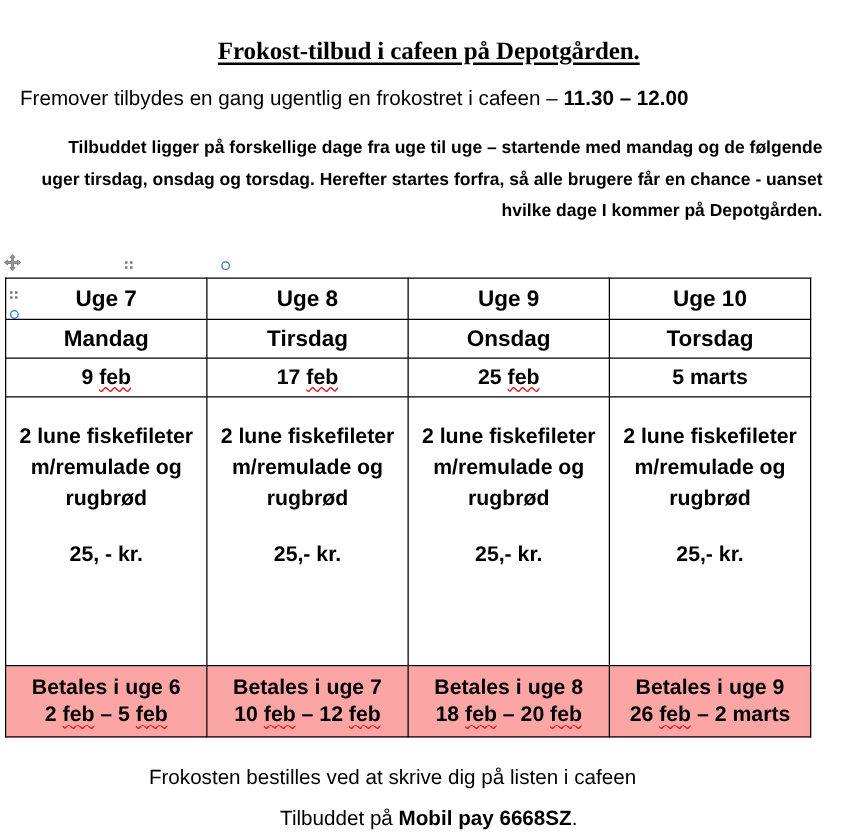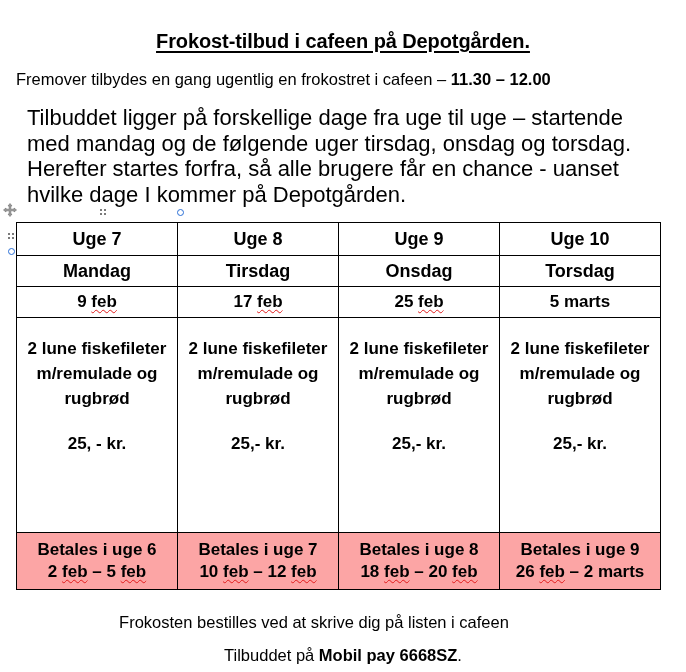--- a/index.html
+++ b/index.html
@@ -25,41 +25,43 @@
     width: 686px;
     text-align: center;
     font-size: 20px;
     font-weight: bold;
     letter-spacing: -0.1px;
     line-height: 24px;
   }
   .doc-title .u {
     text-decoration: underline;
     text-underline-offset: 3px;
+    font-family: Liberation Serif, serif;
   }
 
   .intro-line {
     position: absolute;
     left: 16px;
     top: 68px;
     width: 640px;
     font-size: 16.5px;
     line-height: 22px;
     white-space: nowrap;
   }
   .intro-line b { font-weight: bold; }
 
   .body-par {
     position: absolute;
     left: 27px;
     top: 105px;
     width: 631px;
-    font-size: 22px;
+    font-size: 14px;
     line-height: 25.5px;
-    text-align: left;
+    text-align: right;
+    font-weight: bold;
   }
 
   
   .handle-move {
     position: absolute;
     left: 3px;
     top: 203px;
     width: 14px;
     height: 14px;
     color: #808080;
@@ -91,21 +93,21 @@
     border-radius: 50%;
     box-sizing: border-box;
     background: #ffffff;
   }
   .circ-top  { left: 177px; top: 209px; }
   .circ-left { left: 8px;   top: 248px; }
 
   
   .menu-table {
     position: absolute;
-    left: 16px;
+    left: 4px;
     top: 222px;
     width: 645px;
     border-collapse: collapse;
     table-layout: fixed;
     padding-left: 21px;
   }
   .menu-table td {
     border: 1.3px solid #000000;
     text-align: center;
     vertical-align: middle;

